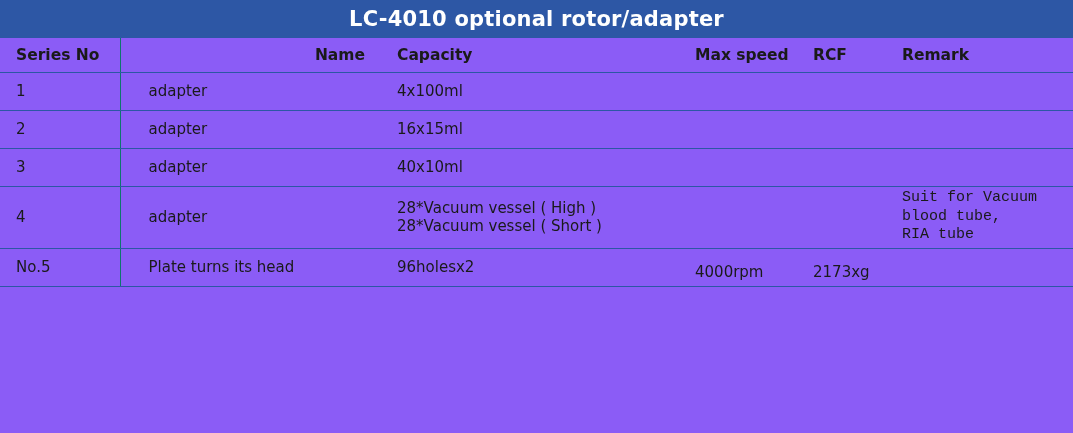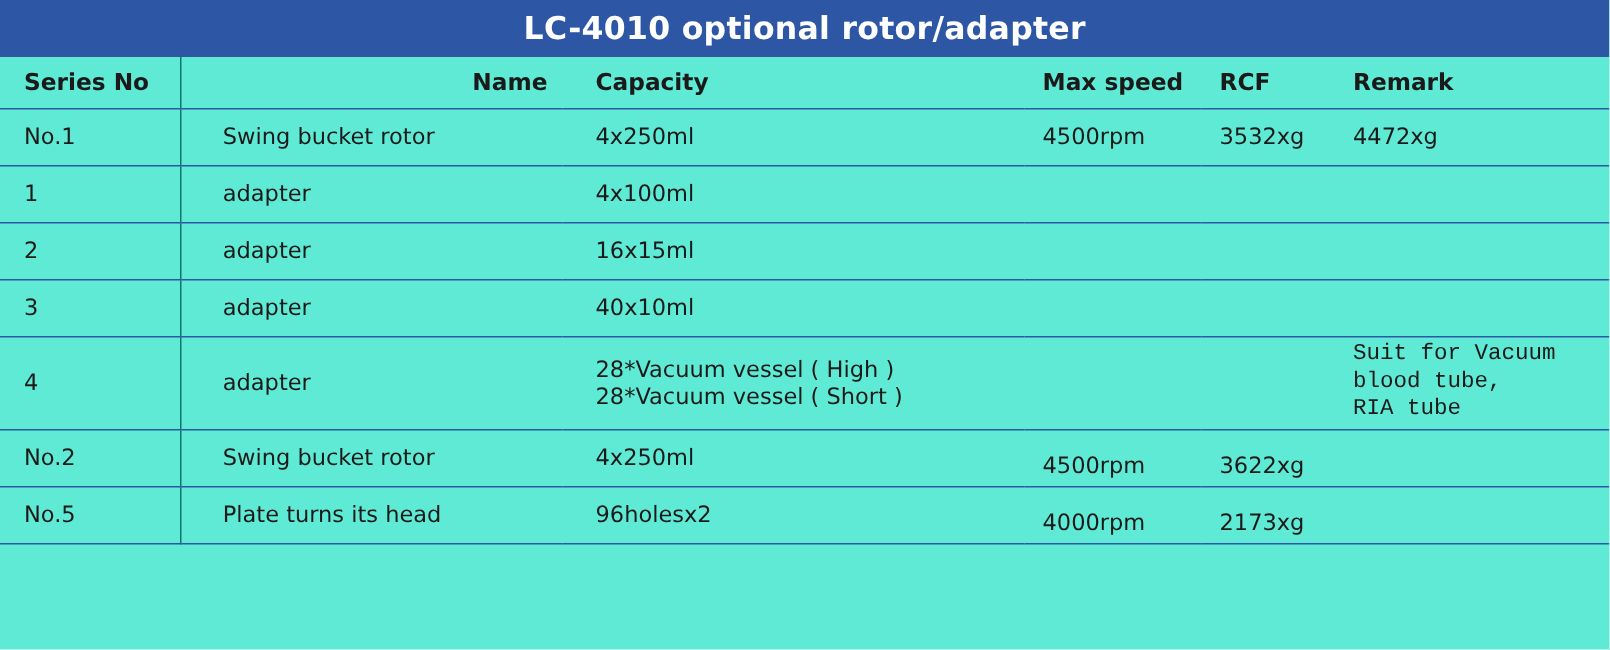--- a/index.html
+++ b/index.html
@@ -9,21 +9,21 @@
   }
   body {
     font-family: "DejaVu Sans", "Liberation Sans", sans-serif;
     color: #1a1a1a;
   }
   .sheet {
     width: 1073px;
     height: 433px;
     position: relative;
     overflow: hidden;
-    background: #5eead4;
+    background: #8b5cf6;
     box-sizing: border-box;
   }
   .title-bar {
     height: 38px;
     background: #2d57a5;
     color: #ffffff;
     display: flex;
     align-items: center;
     justify-content: center;
     font-size: 21px;
@@ -101,28 +101,20 @@
         <th class="col-series head-series">Series No</th>
         <th class="head-name">Name</th>
         <th class="head-cap">Capacity</th>
         <th class="head-speed">Max speed</th>
         <th class="head-rcf">RCF</th>
         <th class="head-remark">Remark</th>
       </tr>
     </thead>
     <tbody>
       <tr>
-        <td class="col-series td-series">No.1</td>
-        <td class="td-name">Swing bucket rotor</td>
-        <td class="td-cap">4x250ml</td>
-        <td class="td-speed">4500rpm</td>
-        <td class="td-rcf">3532xg</td>
-        <td class="td-remark">4472xg</td>
-      </tr>
-      <tr>
         <td class="col-series td-series">1</td>
         <td class="td-name">adapter</td>
         <td class="td-cap">4x100ml</td>
         <td class="td-speed"></td>
         <td class="td-rcf"></td>
         <td class="td-remark"></td>
       </tr>
       <tr>
         <td class="col-series td-series">2</td>
         <td class="td-name">adapter</td>
@@ -144,28 +136,20 @@
         <td class="td-name">adapter</td>
         <td class="td-cap multiline">28*Vacuum vessel ( High )
 28*Vacuum vessel ( Short )</td>
         <td class="td-speed"></td>
         <td class="td-rcf"></td>
         <td class="td-remark remark-block">Suit for Vacuum
 blood tube,
 RIA tube</td>
       </tr>
       <tr>
-        <td class="col-series td-series">No.2</td>
-        <td class="td-name">Swing bucket rotor</td>
-        <td class="td-cap">4x250ml</td>
-        <td class="td-speed align-bottom">4500rpm</td>
-        <td class="td-rcf align-bottom">3622xg</td>
-        <td class="td-remark"></td>
-      </tr>
-      <tr>
         <td class="col-series td-series">No.5</td>
         <td class="td-name">Plate turns its head</td>
         <td class="td-cap">96holesx2</td>
         <td class="td-speed align-bottom">4000rpm</td>
         <td class="td-rcf align-bottom">2173xg</td>
         <td class="td-remark"></td>
       </tr>
     </tbody>
   </table>
 

